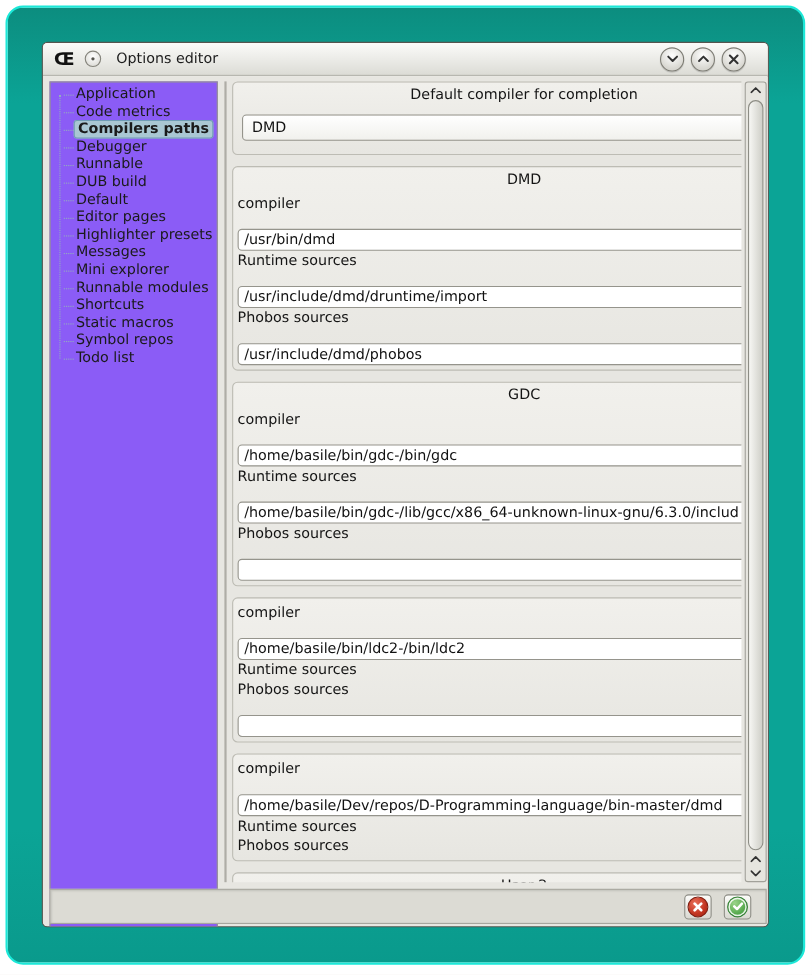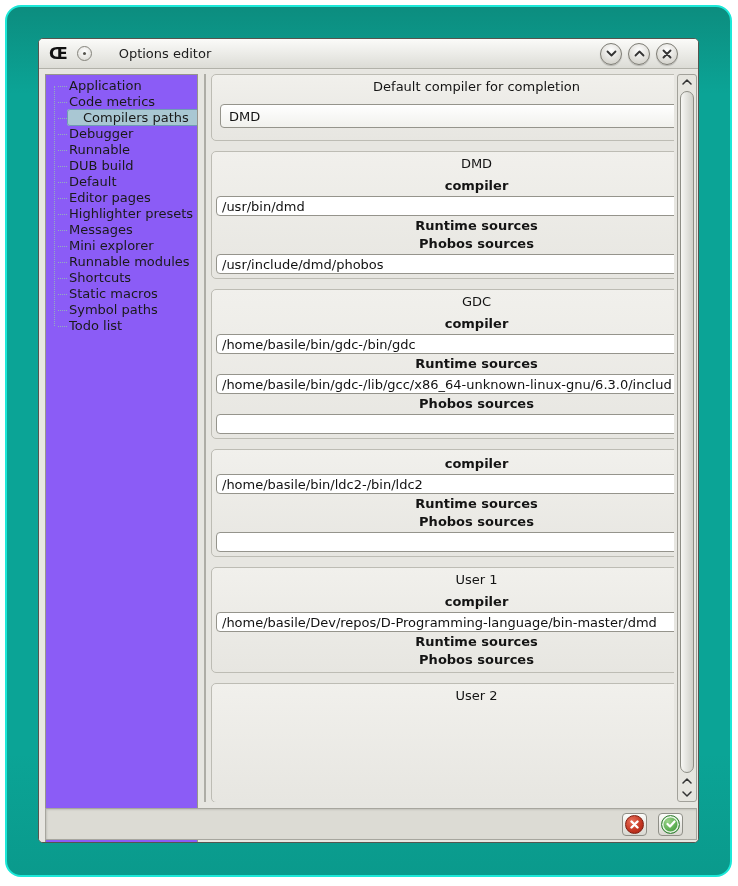--- a/index.html
+++ b/index.html
@@ -13,56 +13,56 @@
   .content { position:absolute; left:31px; top:31px; right:31px; bottom:32px;
              background:#e9e8e3; border:1px solid #55554f; border-radius:5px; overflow:hidden; }
 
   
   .titlebar { height:30px; display:flex; align-items:center;
               background:linear-gradient(#fbfbf9,#dcdcd6); border-bottom:1px solid #b2b2aa; }
   .logo { margin-left:10px; font:bold 16px "DejaVu Sans", sans-serif; color:#111; }
   .pin-btn { width:15px; height:15px; border-radius:50%; border:1px solid #85847c;
              background:radial-gradient(circle at 50% 35%,#ffffff,#d6d5cf); margin-left:9px; position:relative; }
   .pin-btn::after { content:""; position:absolute; left:5px; top:5px; width:3px; height:3px; border-radius:50%; background:#55544e; }
-  .tb-title { margin-left:27px; font-size:13px; color:#1c1c1c; }
+  .tb-title { margin-left:14px; font-size:13px; color:#1c1c1c; }
   .tb-spacer { flex:1; }
   .tb-btn { width:22px; height:22px; border-radius:50%; border:1px solid #7d7c74;
             background:radial-gradient(circle at 50% 32%,#ffffff,#d9d8d2 70%,#cdccc6);
             display:grid; place-items:center; margin-left:6px; cursor:pointer; box-shadow:0 1px 1px rgba(0,0,0,.2); }
   .tb-btn:last-child { margin-right:20px; }
 
   
   .dialog { position:absolute; left:0; right:0; top:31px; bottom:0; background:#e7e6e1; }
 
   
   .sidebar { position:absolute; left:6px; top:4px; width:153px; height:869px;
              background:#8b5cf6; border:1px solid #96958d; overflow:hidden; }
   .tree { list-style:none; position:relative; padding:3px 0 0 4px; }
   .tree::before { content:""; position:absolute; left:8px; top:11px; height:240px; border-left:1px dotted #93aebc; }
   .tree li { position:relative; line-height:16px; font-size:13px; color:#1a1a1a; padding-left:19px; white-space:nowrap; cursor:default; }
   .tree li::before { content:""; position:absolute; left:8px; top:8px; width:9px; border-top:1px dotted #93aebc; }
-  .tree .sel { background:#a9c7d3; border:1px solid #6f9cb5; border-radius:3px; padding:0 15px; margin-left:-2px; }
+  .tree .sel { background:#a9c7d3; border:1px solid #6f9cb5; border-radius:3px; padding:0 3px; margin-left:-2px;font-weight:bold; }
 
   
   .splitter { position:absolute; left:165px; top:4px; width:2px; height:728px; background:#aeada6; cursor:col-resize; }
 
   
   .panel { position:absolute; left:169px; top:2px; width:466px; height:730px; overflow:hidden; padding:2px 0 0 3px; }
 
   .grp { width:530px; border:1px solid #bdbcb4; border-radius:5px;
          background:linear-gradient(180deg,#f1f0ec,#e7e6e1);
          padding:4px 3px 4px 4px; margin-top:10px; }
   .grp:first-child { margin-top:0; }
   .grp-title { text-align:center; font-size:13px; line-height:16px; color:#141414; }
   .combo { margin:9px 4px 8px; height:24px; border:1px solid #95948c; border-radius:4px;
            background:linear-gradient(#ffffff,#f1f1ed); display:flex; align-items:center;
            justify-content:space-between; padding:0 8px; font-size:13px; color:#111; cursor:pointer; }
-  .lbl { text-align:center; font-size:13px; line-height:16px; color:#141414; margin-top:2px;font-weight:bold; }
+  .lbl { text-align:left; font-size:13px; line-height:16px; color:#141414; margin-top:2px; }
   .grp-title + .lbl { margin-top:6px; }
-  .frow { margin-top:2px; display:flex; align-items:flex-end; }
+  .frow { margin-top:14px; display:flex; align-items:flex-end; }
   .frow input { flex:1; min-width:0; height:20px; border:1px solid #95948c; border-radius:4px;
                 background:#fff; font:13px "DejaVu Sans", sans-serif; color:#111; padding:0 5px; }
   .icon-btn { width:22px; height:20px; margin-left:5px; border:none; background:transparent;
               display:grid; place-items:center; cursor:pointer; padding:0; }
 
   
   .vscroll { position:absolute; left:638px; top:4px; width:20px; height:728px;
              border:1px solid #a2a19a; border-radius:3px; background:#e6e5df; }
   .sb-btn { width:100%; height:14px; display:grid; place-items:center; cursor:pointer; }
   .sb-thumb { position:absolute; left:2px; right:2px; top:16px; height:682px; border-radius:7px;
@@ -122,21 +122,21 @@
             <li><span>Runnable</span></li>
             <li><span>DUB build</span></li>
             <li><span>Default</span></li>
             <li><span>Editor pages</span></li>
             <li><span>Highlighter presets</span></li>
             <li><span>Messages</span></li>
             <li><span>Mini explorer</span></li>
             <li><span>Runnable modules</span></li>
             <li><span>Shortcuts</span></li>
             <li><span>Static macros</span></li>
-            <li><span>Symbol paths</span></li>
+            <li><span>Symbol repos</span></li>
             <li><span>Todo list</span></li>
           </ul>
         </div>
 
         <div class="splitter"></div>
 
         <div class="panel">
 
           <div class="grp">
             <div class="grp-title">Default compiler for completion</div>
@@ -155,20 +155,29 @@
               <input value="/usr/bin/dmd" style="">
               <button class="icon-btn">
                 <svg width="20" height="18" viewBox="0 0 20 18">
                     <rect x="4" y="1" width="10" height="9" fill="#ffffff" stroke="#8a8a84"></rect>
                     <path d="M1 6.5 L6.5 6.5 L8.5 8.5 L19 8.5 L19 16.5 L1 16.5 Z" fill="#5a8cc8" stroke="#2c5590"></path>
                     <path d="M2 9.5 L18 9.5 L18 15.5 L2 15.5 Z" fill="#7faade" opacity="0.55"></path>
                   </svg>
               </button>
             </div>
             <div class="lbl">Runtime sources</div>
+            <div class="frow">
+              <input value="/usr/include/dmd/druntime/import" style="">
+              <button class="icon-btn">
+                <svg width="20" height="17" viewBox="0 0 20 17">
+                    <path d="M1 2.5 L7 2.5 L9 4.5 L19 4.5 L19 15.5 L1 15.5 Z" fill="#5a8cc8" stroke="#2c5590"></path>
+                    <path d="M2 6 L18 6 L18 14.5 L2 14.5 Z" fill="#85aede" opacity="0.6"></path>
+                  </svg>
+              </button>
+            </div>
             <div class="lbl">Phobos sources</div>
             <div class="frow">
               <input value="/usr/include/dmd/phobos" style="">
               <button class="icon-btn">
                 <svg width="20" height="17" viewBox="0 0 20 17">
                     <path d="M1 2.5 L7 2.5 L9 4.5 L19 4.5 L19 15.5 L1 15.5 Z" fill="#5a8cc8" stroke="#2c5590"></path>
                     <path d="M2 6 L18 6 L18 14.5 L2 14.5 Z" fill="#85aede" opacity="0.6"></path>
                   </svg>
               </button>
             </div>
@@ -228,21 +237,20 @@
               <button class="icon-btn">
                 <svg width="20" height="17" viewBox="0 0 20 17">
                     <path d="M1 2.5 L7 2.5 L9 4.5 L19 4.5 L19 15.5 L1 15.5 Z" fill="#5a8cc8" stroke="#2c5590"></path>
                     <path d="M2 6 L18 6 L18 14.5 L2 14.5 Z" fill="#85aede" opacity="0.6"></path>
                   </svg>
               </button>
             </div>
           </div>
 
           <div class="grp">
-            <div class="grp-title">User 1</div>
             <div class="lbl">compiler</div>
             <div class="frow">
               <input value="/home/basile/Dev/repos/D-Programming-language/bin-master/dmd" style="">
               <button class="icon-btn">
                 <svg width="20" height="18" viewBox="0 0 20 18">
                     <rect x="4" y="1" width="10" height="9" fill="#ffffff" stroke="#8a8a84"></rect>
                     <path d="M1 6.5 L6.5 6.5 L8.5 8.5 L19 8.5 L19 16.5 L1 16.5 Z" fill="#5a8cc8" stroke="#2c5590"></path>
                     <path d="M2 9.5 L18 9.5 L18 15.5 L2 15.5 Z" fill="#7faade" opacity="0.55"></path>
                   </svg>
               </button>

